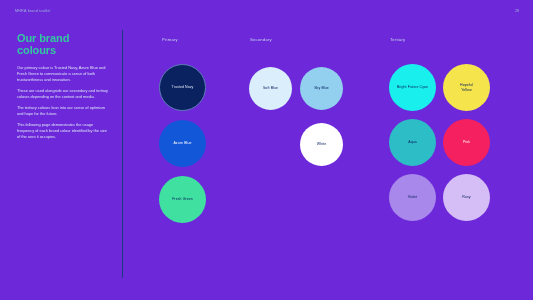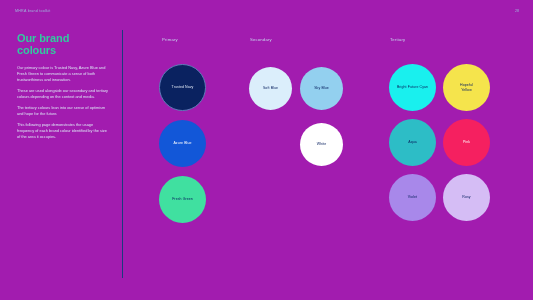--- a/index.html
+++ b/index.html
@@ -4,21 +4,21 @@
 <style>
   html, body {
     margin: 0;
     padding: 0;
     background: #08205c;
   }
   .slide {
     position: relative;
     width: 533px;
     height: 300px;
-    background: #a21caf;
+    background: #6d28d9;
     overflow: hidden;
     font-family: "Liberation Sans", sans-serif;
     color: #ffffff;
   }
 
   
   .topbar {
     position: absolute;
     top: 9px;
     left: 15px;

